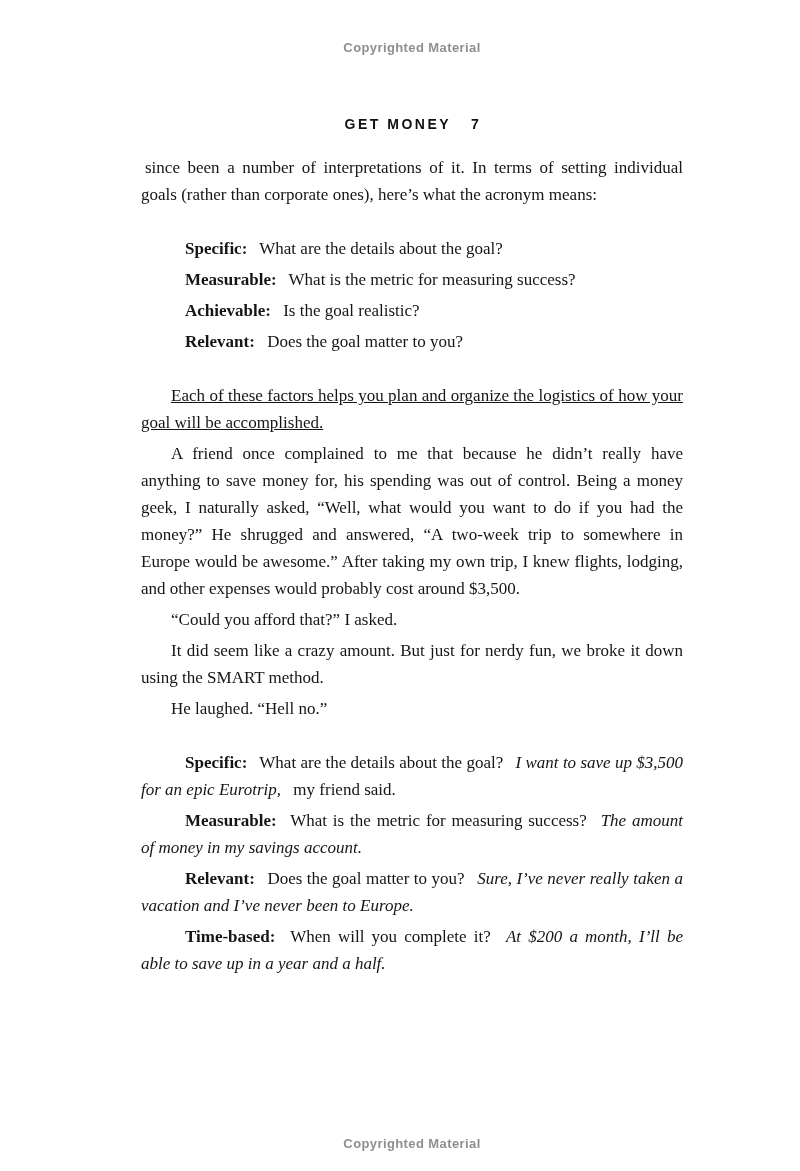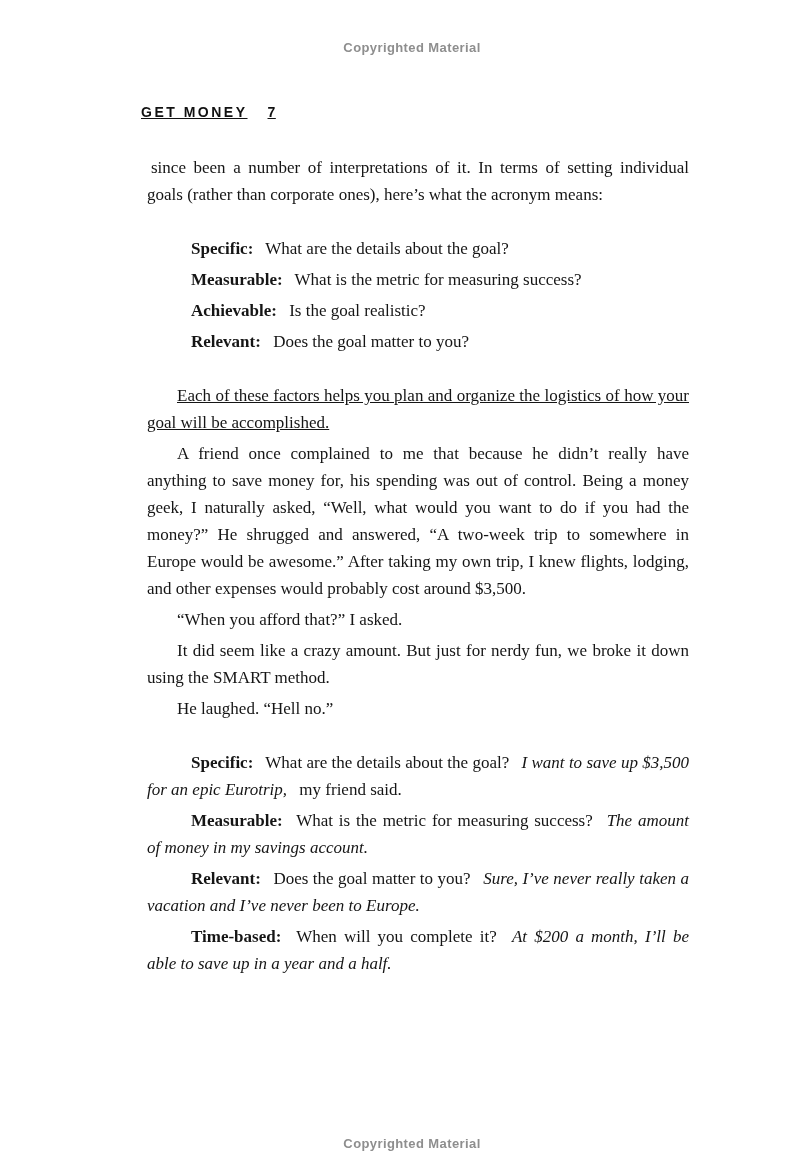--- a/index.html
+++ b/index.html
@@ -22,39 +22,38 @@
     font-family: "Liberation Sans", sans-serif;
     font-weight: bold;
     font-size: 13px;
     letter-spacing: 0.4px;
     color: #8e8e8e;
   }
   .copyright.top { top: 28px; }
   .copyright.bottom { bottom: 24px; }
   .running-head {
     position: absolute;
-    top: 92px;
+    top: 104px;
     left: 125px;
     width: 550px;
-    text-align: left;
+    text-align: center;
     font-family: "Liberation Sans", sans-serif;
     font-weight: bold;
     font-size: 14px;
     letter-spacing: 2.5px;
     color: #111111;
-    text-decoration: underline;
   }
   .running-head .pagenum {
     margin-left: 16px;
     letter-spacing: 0.5px;
   }
   .body-text {
     position: absolute;
     top: 138px;
-    left: 131px;
+    left: 125px;
     width: 550px;
     font-size: 17px;
     line-height: 27px;
   }
   .para {
     text-align: justify;
   }
   .spacer { height: 19px; }
   .bold { font-weight: bold; }
   .italic { font-style: italic; }
@@ -73,21 +72,21 @@
   <div class="body-text">
       <p class="para" style="text-indent: 0px;"><span>since been a number of interpretations of it. In terms of setting individual goals (rather than corporate ones), here’s what the acronym means:</span></p>
       <div class="spacer"></div>
       <p class="para" style="text-indent: 40px;"><span class="bold">Specific:</span><span> What are the details about the goal?</span></p>
       <p class="para" style="text-indent: 40px;"><span class="bold">Measurable:</span><span> What is the metric for measuring success?</span></p>
       <p class="para" style="text-indent: 40px;"><span class="bold">Achievable:</span><span> Is the goal realistic?</span></p>
       <p class="para" style="text-indent: 40px;"><span class="bold">Relevant:</span><span> Does the goal matter to you?</span></p>
       <div class="spacer"></div>
       <p class="para" style="text-indent: 26px; text-decoration: underline;"><span>Each of these factors helps you plan and organize the logistics of how your goal will be accomplished.</span></p>
       <p class="para" style="text-indent: 26px;"><span>A friend once complained to me that because he didn’t really have anything to save money for, his spending was out of control. Being a money geek, I naturally asked, “Well, what would you want to do if you had the money?” He shrugged and answered, “A two-week trip to somewhere in Europe would be awesome.” After taking my own trip, I knew flights, lodging, and other expenses would probably cost around $3,500.</span></p>
-      <p class="para" style="text-indent: 26px;"><span>“When you afford that?” I asked.</span></p>
+      <p class="para" style="text-indent: 26px;"><span>“Could you afford that?” I asked.</span></p>
       <p class="para" style="text-indent: 26px;"><span>It did seem like a crazy amount. But just for nerdy fun, we broke it down using the SMART method.</span></p>
       <p class="para" style="text-indent: 26px;"><span>He laughed. “Hell no.”</span></p>
       <div class="spacer"></div>
       <p class="para" style="text-indent: 40px;"><span class="bold">Specific:</span><span> What are the details about the goal? </span><span class="italic">I want to save up $3,500 for an epic Eurotrip,</span><span> my friend said.</span></p>
       <p class="para" style="text-indent: 40px;"><span class="bold">Measurable:</span><span> What is the metric for measuring success? </span><span class="italic">The amount of money in my savings account.</span></p>
       <p class="para" style="text-indent: 40px;"><span class="bold">Relevant:</span><span> Does the goal matter to you? </span><span class="italic">Sure, I’ve never really taken a vacation and I’ve never been to Europe.</span></p>
       <p class="para" style="text-indent: 40px;"><span class="bold">Time-based:</span><span> When will you complete it? </span><span class="italic">At $200 a month, I’ll be able to save up in a year and a half.</span></p>
     </div>
 
   <div class="copyright bottom">Copyrighted Material</div>

